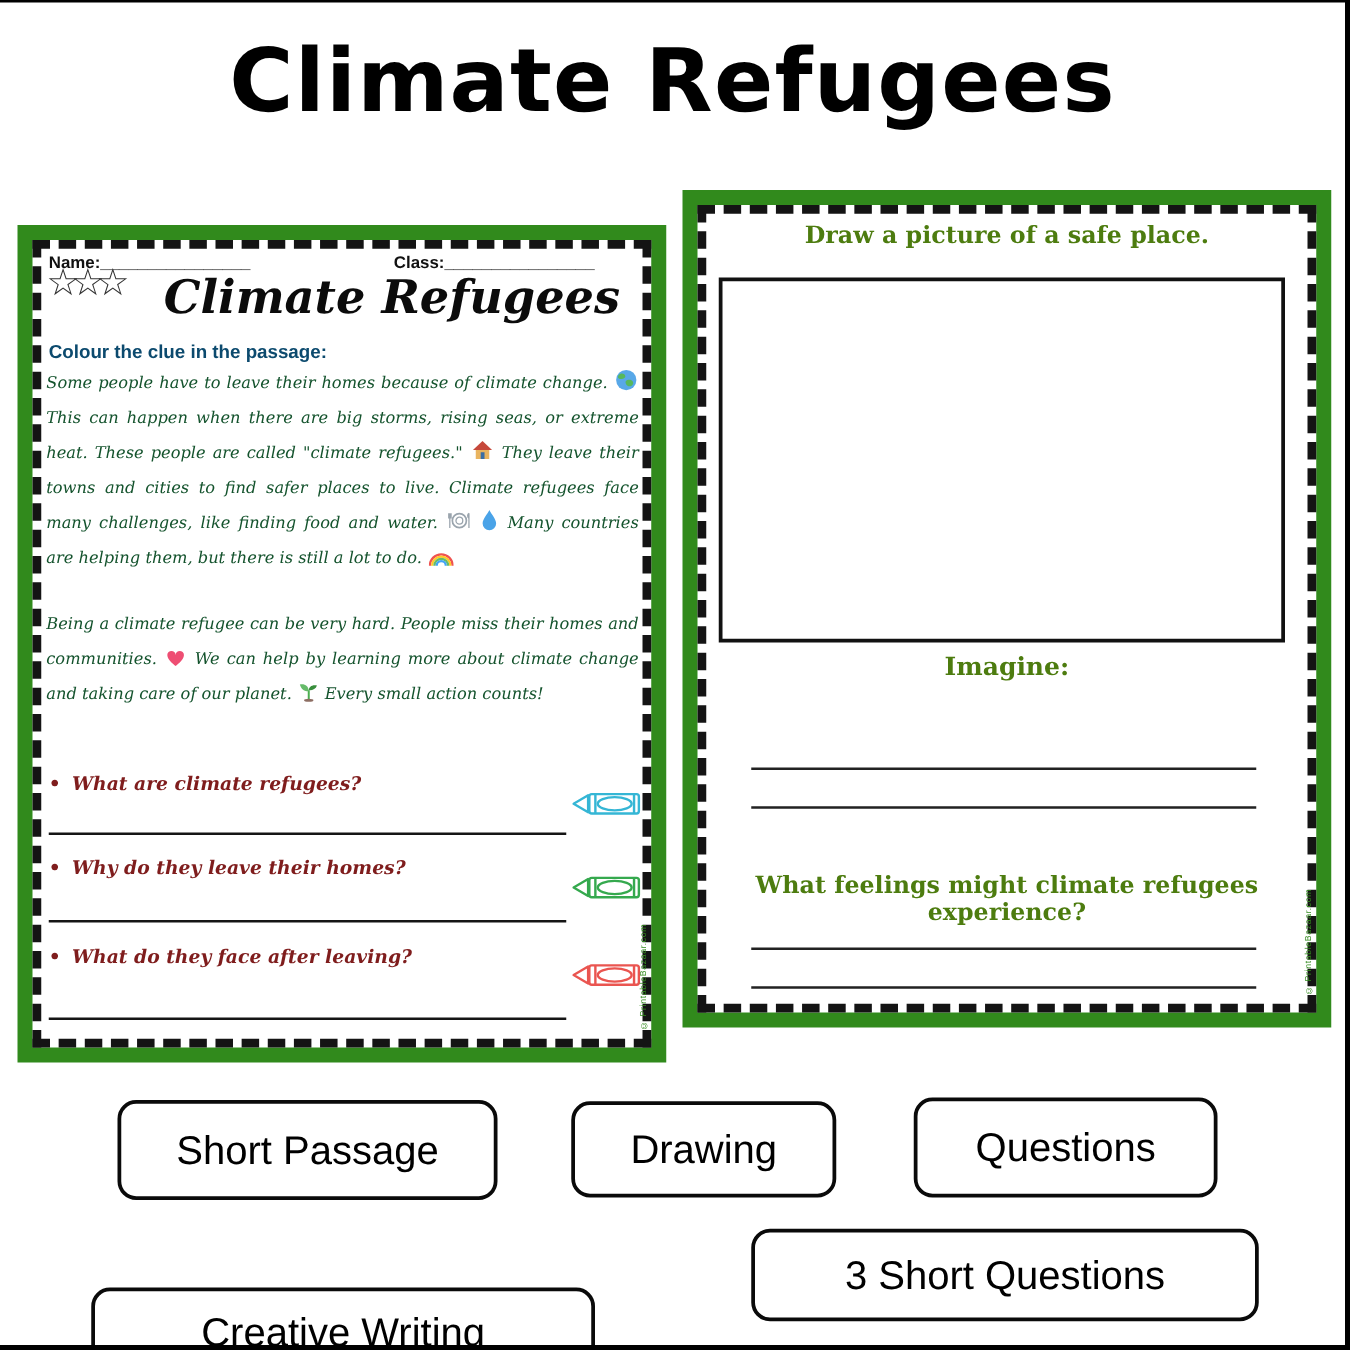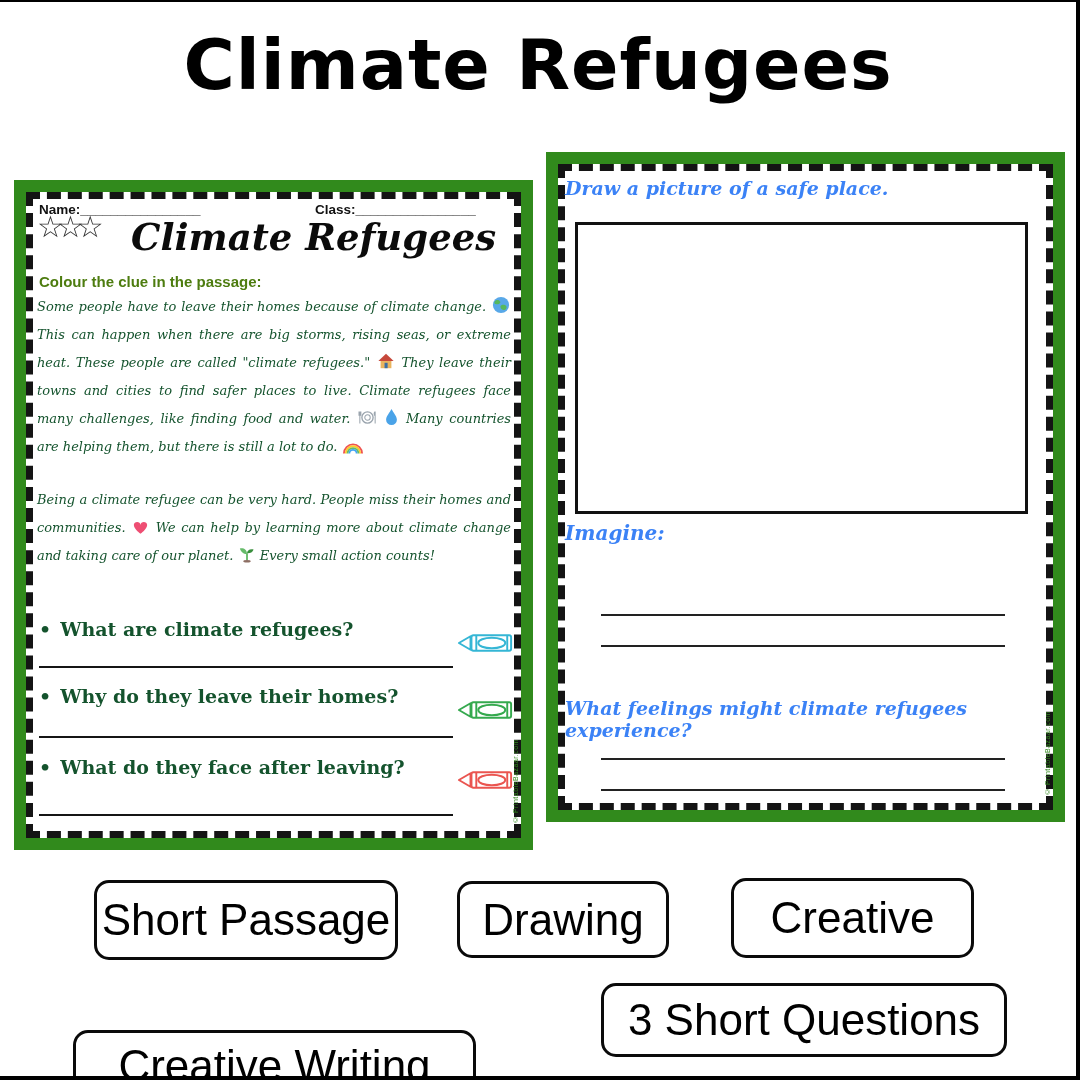--- a/index.html
+++ b/index.html
@@ -21,53 +21,53 @@
   .watermark{
     position:absolute;right:-5px;bottom:8px;writing-mode:vertical-rl;transform:rotate(180deg);
     font-size:7px;color:var(--frame,#318a1c);letter-spacing:.5px;
   }
   
   .wp-header{position:absolute;top:3px;left:6px;right:0;font-weight:bold;font-size:13.5px;color:#111;}
   .class-label{position:absolute;left:276px;top:0;}
   .stars{position:absolute;top:10px;left:4px;font-family:"DejaVu Sans",sans-serif;font-size:30px;letter-spacing:-7px;color:#333;}
   .wp-title{position:absolute;top:16px;left:80px;right:0;text-align:center;
     font-family:"DejaVu Serif",serif;font-style:italic;font-weight:bold;font-size:37px;line-height:44px;color:#0b0b0b;}
-  .instruction{position:absolute;top:74px;left:6px;font-weight:bold;font-size:15px;color:#4d7c0f;}
+  .instruction{position:absolute;top:74px;left:6px;font-weight:bold;font-size:15px;color:#0c4a6e;}
   .passage{position:absolute;left:4px;width:474px;margin:0;
     font-family:"DejaVu Serif",serif;font-style:italic;font-size:13px;line-height:28px;
     text-align:justify;color:#14532d;}
   .p1{top:94px;}
   .p2{top:287px;}
   .emj{display:inline-block;margin:0 1px;}
   .emj svg{vertical-align:-3px;}
-  .q-text{position:absolute;left:6px;font-family:"DejaVu Serif",serif;font-weight:600;font-size:19px;color:#14532d;}
+  .q-text{position:absolute;left:6px;font-family:"DejaVu Serif",serif;font-style:italic;font-weight:600;font-size:15px;color:#7f1d1d;}
   .q-text::before{content:"\2022";margin-right:9px;}
   .q1{top:419px;} .q2{top:486px;} .q3{top:557px;}
   .crayon{position:absolute;right:0;width:58px;height:22px;}
   .cr1{top:433px;color:var(--crayon_cyan,#35b6d5);}
   .cr2{top:500px;color:var(--crayon_green,#35a94e);}
   .cr3{top:570px;color:var(--crayon_red,#ea5550);}
   .crayon svg{display:block;}
   .answer-line{position:absolute;left:6px;width:414px;border-top:2px solid #151515;height:0;}
   .al1{top:467px;} .al2{top:537px;} .al3{top:615px;}
   
-  .rp-center{position:absolute;left:0;right:0;font-family:"DejaVu Serif",serif;font-style:italic;color:#3b82f6;}
+  .rp-center{position:absolute;left:0;right:0;text-align:center;font-family:"DejaVu Serif",serif;color:#4d7c0f;}
   .draw-prompt{top:6px;font-weight:bold;font-size:19px;}
   .draw-box{position:absolute;left:10px;top:51px;width:447px;height:286px;border:3px solid #111;background:#fff;}
   .imagine-h{top:350px;font-weight:bold;font-size:20px;}
   .imagine-q{top:378px;font-weight:600;font-size:19px;}
   .inference-h{top:499px;font-weight:bold;font-size:20px;}
   .inference-q{top:526px;font-weight:600;font-size:19px;}
   .rline{position:absolute;left:36px;width:404px;border-top:2px solid #222;height:0;}
   .rl1{top:443px;} .rl2{top:474px;} .rl3{top:587px;} .rl4{top:618px;}
   
   .tag{
     position:absolute;display:flex;align-items:center;justify-content:center;
     border:3px solid #0a0a0a;border-radius:15px;background:#fff;color:#000;
-    font-family:"Liberation Sans",sans-serif;font-size:44px;white-space:nowrap;
+    font-family:"Liberation Sans",sans-serif;font-size:32px;white-space:nowrap;
   }
   .tag-1{left:94px;top:878px;width:298px;height:74px;}
   .tag-2{left:457px;top:879px;width:206px;height:71px;}
   .tag-3{left:731px;top:876px;width:237px;height:74px;}
   .tag-4{left:73px;top:1028px;width:397px;height:66px;}
   .tag-5{left:601px;top:981px;width:400px;height:68px;}
 </style>
 </head>
 <body>
 
@@ -167,17 +167,17 @@
       <div class="rp-center inference-q">What feelings might climate refugees experience?</div>
       <div class="rline rl3"></div>
       <div class="rline rl4"></div>
 
       <div class="watermark">© PrintableBazaar.com</div>
     </div>
   </div>
 
   <div class="tag tag-1">Short Passage</div>
   <div class="tag tag-2">Drawing</div>
-  <div class="tag tag-3">Creative</div>
+  <div class="tag tag-3">Questions</div>
   <div class="tag tag-4">Creative Writing</div>
   <div class="tag tag-5">3 Short Questions</div>
 
 </div>
 
 </body></html>

